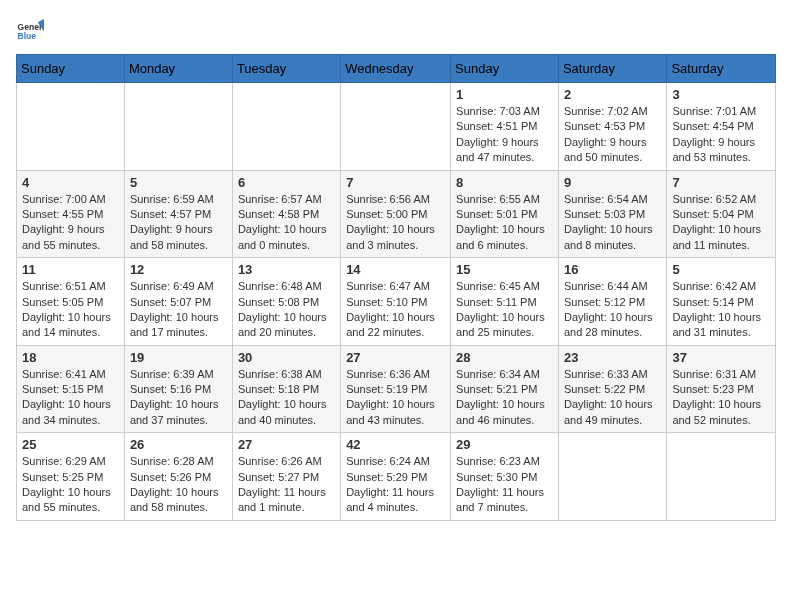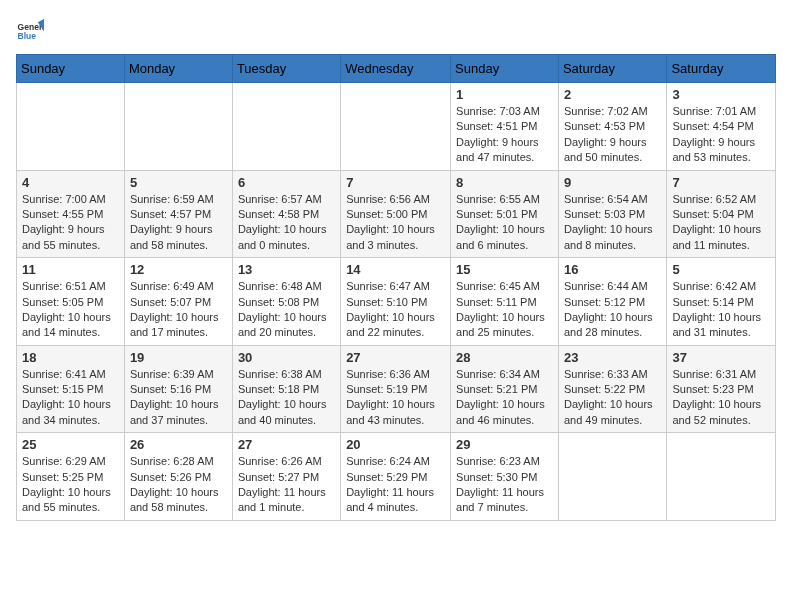--- a/index.html
+++ b/index.html
@@ -228,21 +228,21 @@
         </td>
         <td>
           <span class="day-number">26</span>
           <div class="day-info">Sunrise: 6:28 AM<br>Sunset: 5:26 PM<br>Daylight: 10 hours and 58 minutes.</div>
         </td>
         <td>
           <span class="day-number">27</span>
           <div class="day-info">Sunrise: 6:26 AM<br>Sunset: 5:27 PM<br>Daylight: 11 hours and 1 minute.</div>
         </td>
         <td>
-          <span class="day-number">20</span>
+          <span class="day-number">42</span>
           <div class="day-info">Sunrise: 6:24 AM<br>Sunset: 5:29 PM<br>Daylight: 11 hours and 4 minutes.</div>
         </td>
         <td>
           <span class="day-number">29</span>
           <div class="day-info">Sunrise: 6:23 AM<br>Sunset: 5:30 PM<br>Daylight: 11 hours and 7 minutes.</div>
         </td>
         <td class="empty-cell"></td>
         <td class="empty-cell"></td>
       </tr>
     </tbody>

